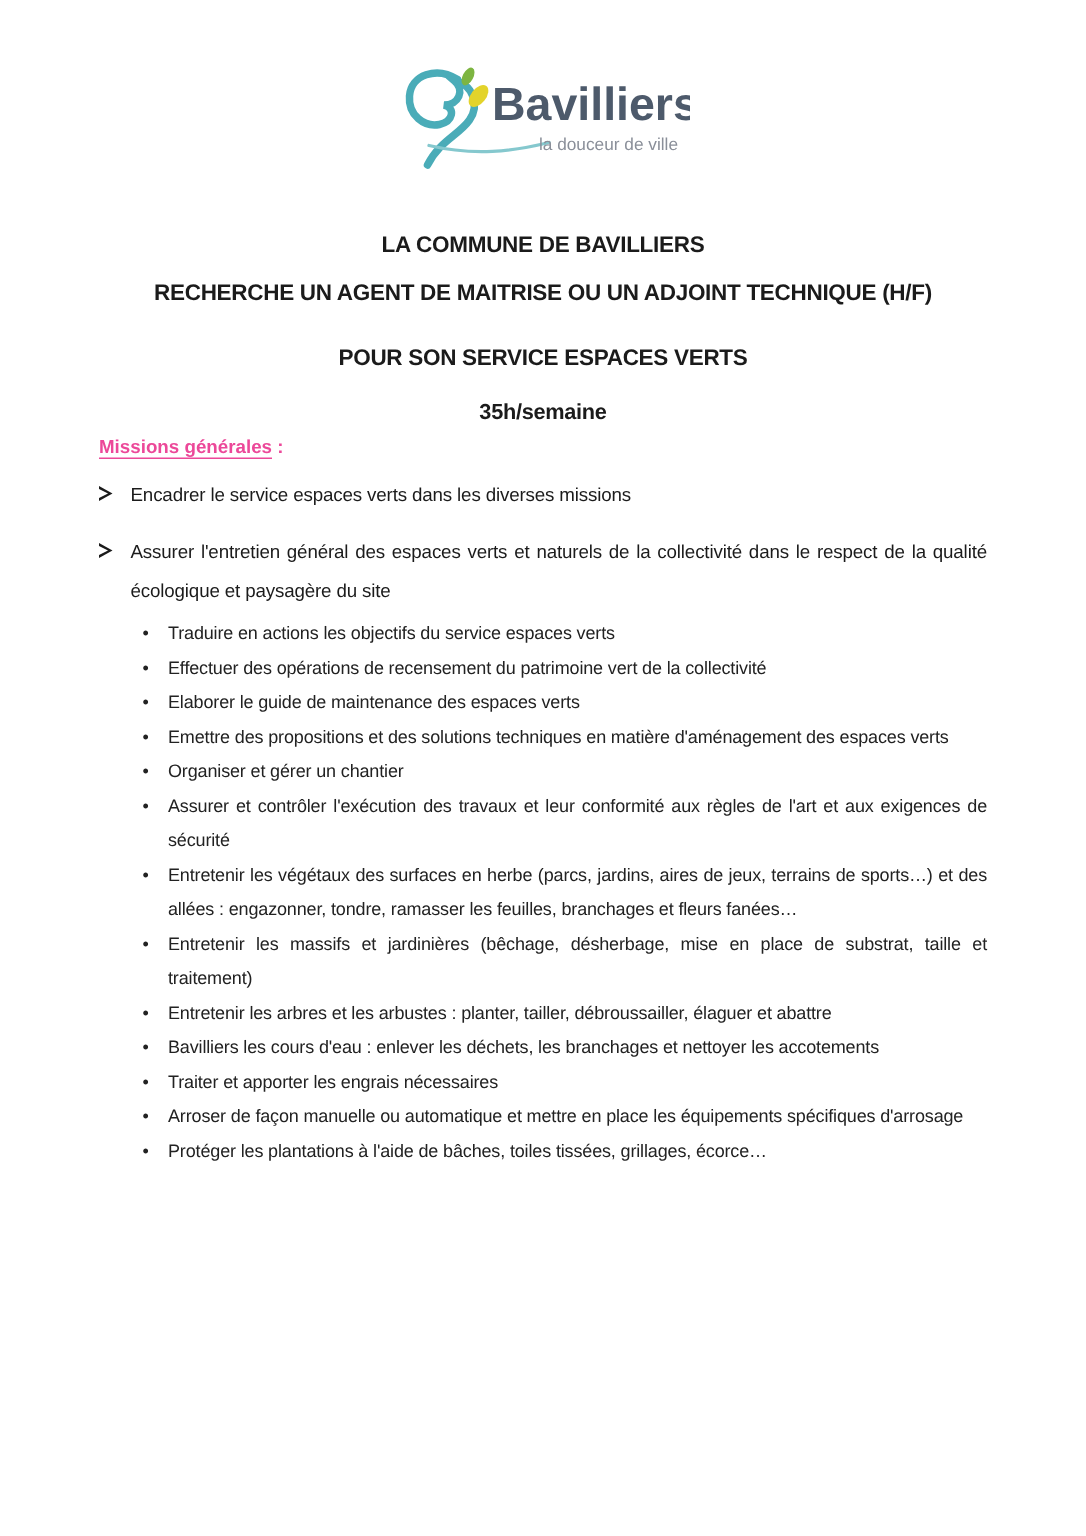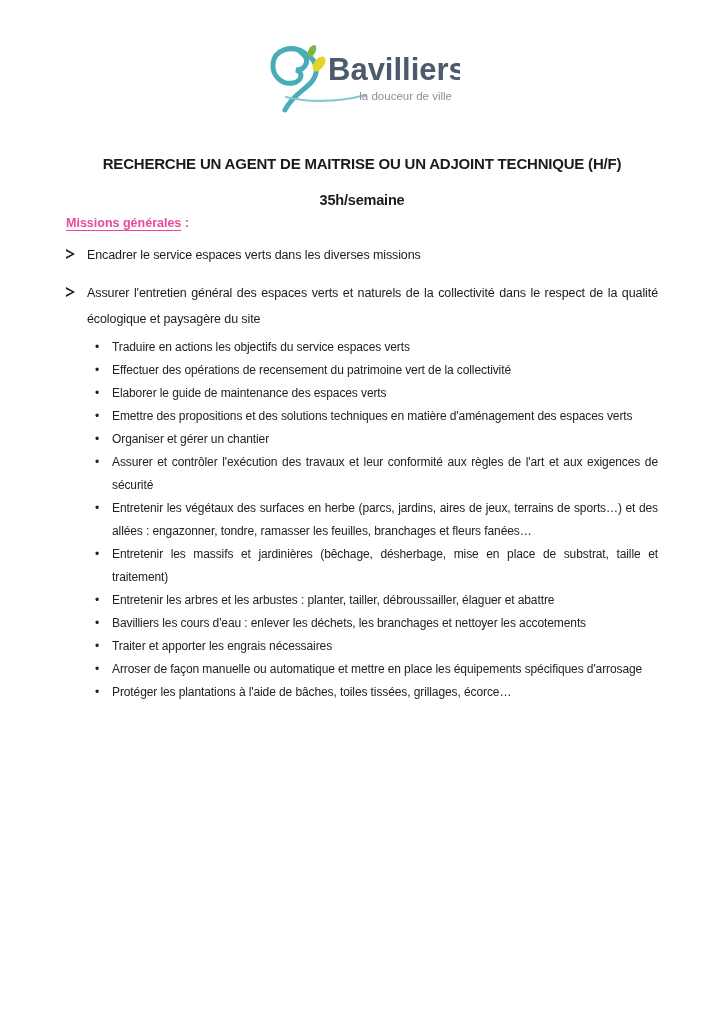--- a/index.html
+++ b/index.html
@@ -89,21 +89,23 @@
 
       <text x="64" y="38" font-family="Liberation Sans, sans-serif" font-size="31" font-weight="600" fill="#4d5a6b">Bavilliers</text>
 
       <path d="M 22 55 C 52 62, 78 59, 102 53" fill="none" stroke="#85c8ce" stroke-width="2.2" stroke-linecap="round"></path>
 
       <text x="188" y="58" text-anchor="end" font-family="Liberation Sans, sans-serif" font-size="11.5" fill="#8a8f99">la douceur de ville</text>
     </svg>
   </div>
 
   <div class="headings">
+    <div class="h-line">LA COMMUNE DE BAVILLIERS</div>
     <div class="h-line h-line2">RECHERCHE UN AGENT DE MAITRISE OU UN ADJOINT TECHNIQUE (H/F)</div>
+    <div class="h-line h-line3">POUR SON SERVICE ESPACES VERTS</div>
     <div class="h-line h-hours">35h/semaine</div>
   </div>
 
 
   <div class="missions-title"><span class="u">Missions générales</span><span> :</span></div>
 
   <div class="mission">
     <span class="marker">
         <span class="tri"></span>
       </span>

